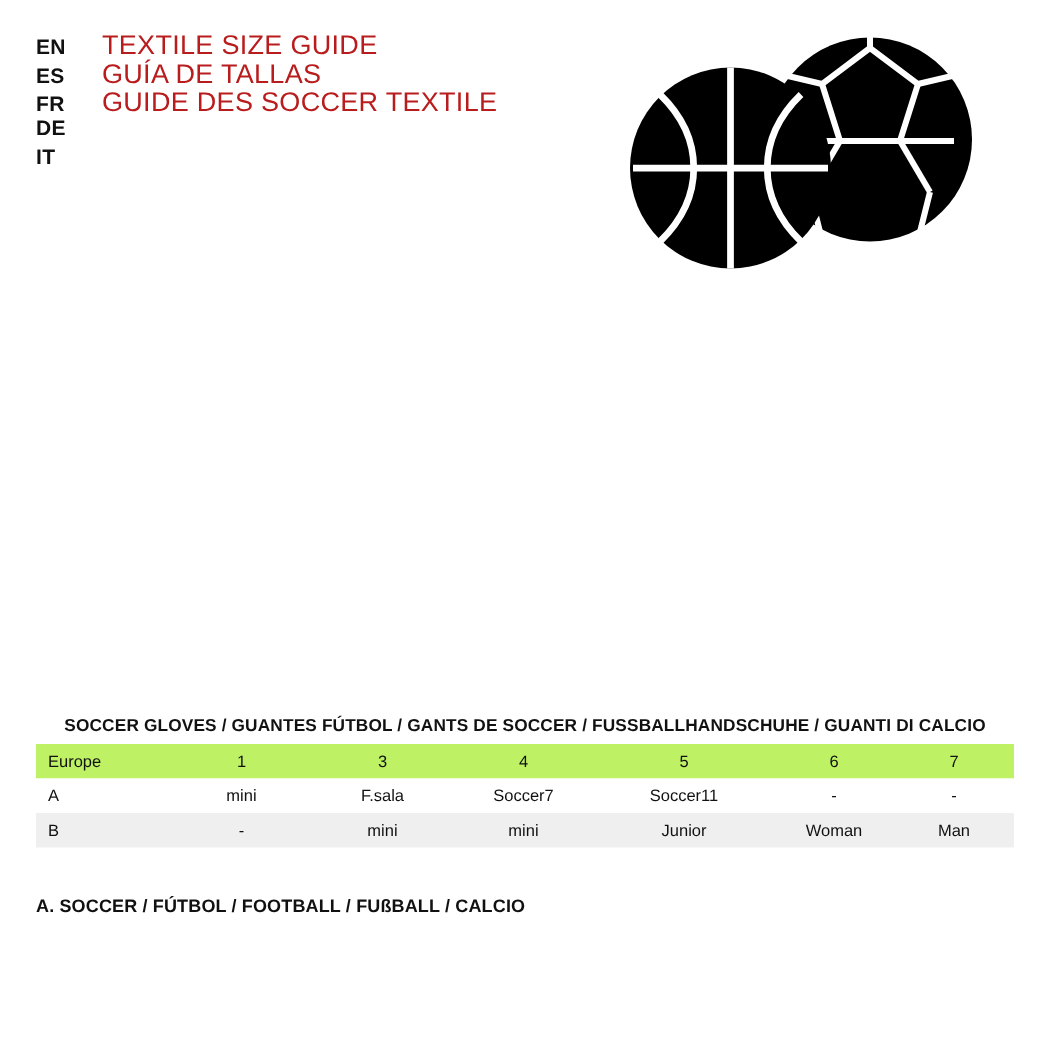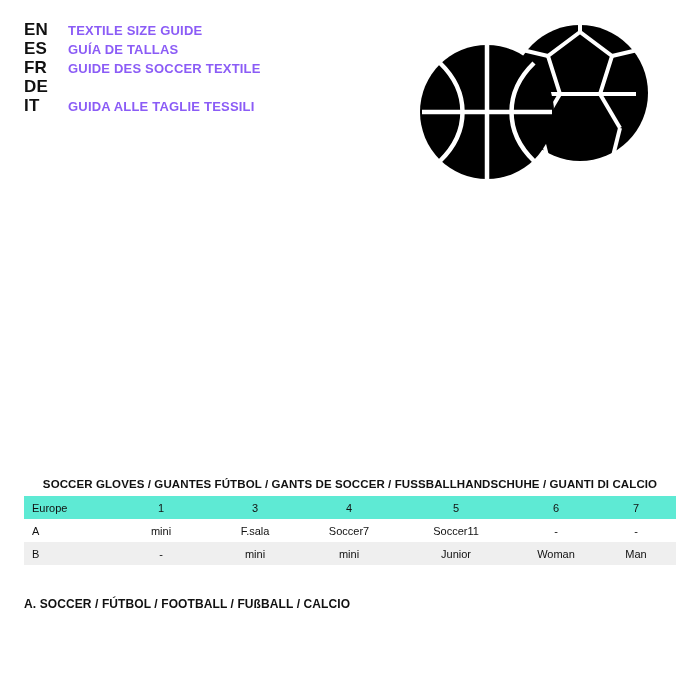--- a/index.html
+++ b/index.html
@@ -23,30 +23,30 @@
     top: 20px;
     width: 400px;
   }
   .lang-row {
     display: flex;
     align-items: baseline;
     height: 19px;
   }
   .lang-code {
     width: 44px;
-    font-size: 17px;
+    font-size: 14px;
     font-weight: bold;
     letter-spacing: 0.2px;
     color: #111;
   }
   .lang-title {
-    font-size: 13px;
-    font-weight: bold;
+    font-size: 18px;
+    font-weight: normal;
     letter-spacing: 0.2px;
-    color: #8b5cf6;
+    color: #b91c1c;
     white-space: nowrap;
   }
 
   
   #ball-art {
     position: absolute;
     left: 418px;
     top: 20px;
     width: 240px;
     height: 175px;
@@ -79,21 +79,21 @@
     padding: 3px 0 3px 0;
     text-align: center;
     color: #111;
     height: 17px;
   }
   table.size-table th.rowhead, table.size-table td.rowhead {
     text-align: left;
     padding-left: 8px;
   }
   tr.head-row {
-    background: #5eead4;
+    background: #bef264;
   }
   tr.row-alt {
     background: #ffffff;
   }
   tr.row-shade {
     background: #efefef;
   }
 
   
   #legend {
@@ -125,21 +125,20 @@
   </div>
   <div class="lang-row">
     <span class="lang-code">FR</span>
     <span class="lang-title">GUIDE DES SOCCER TEXTILE</span>
   </div>
   <div class="lang-row">
     <span class="lang-code">DE</span>
   </div>
   <div class="lang-row">
     <span class="lang-code">IT</span>
-    <span class="lang-title">GUIDA ALLE TAGLIE TESSILI</span>
   </div>
 </div>
 
 <div id="ball-art">
   <svg width="240" height="175" viewBox="0 0 240 175" xmlns="http://www.w3.org/2000/svg">
 
     <g>
       <circle cx="162" cy="73" r="68" fill="#000000"></circle>
       <g fill="none" stroke="#ffffff" stroke-width="4">
         <path d="M162 12 L130 36 L142 74 L182 74 L194 36 Z"></path>

